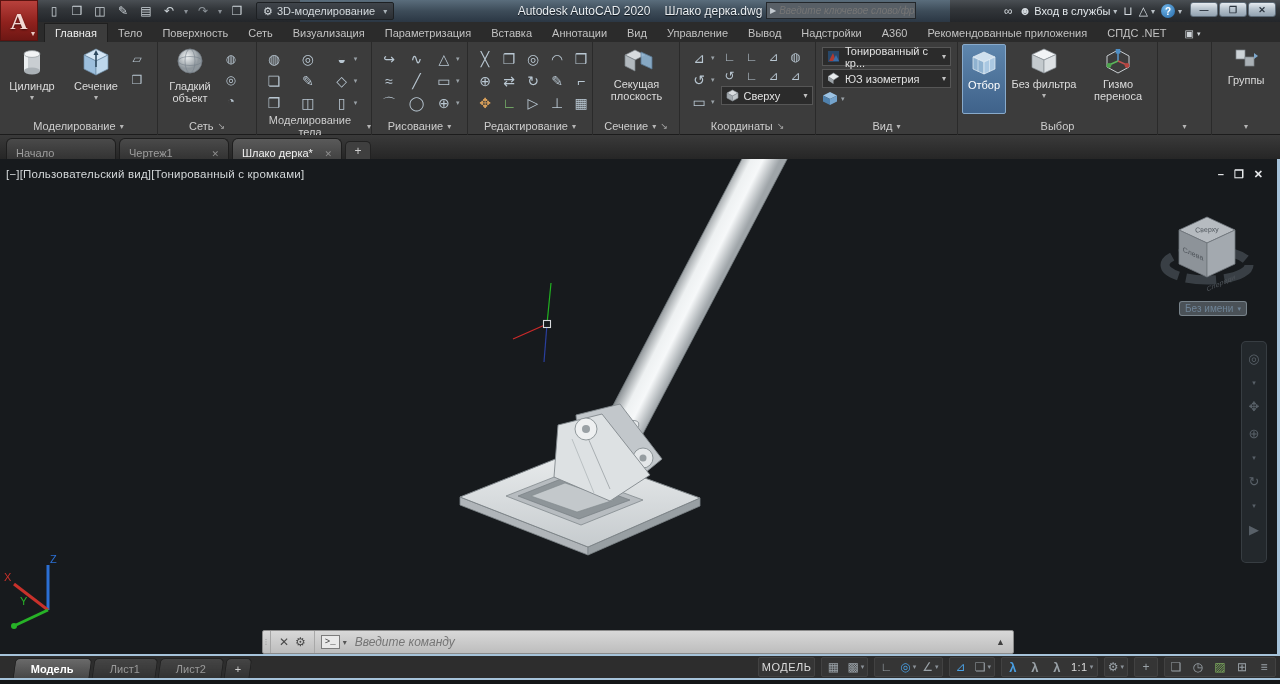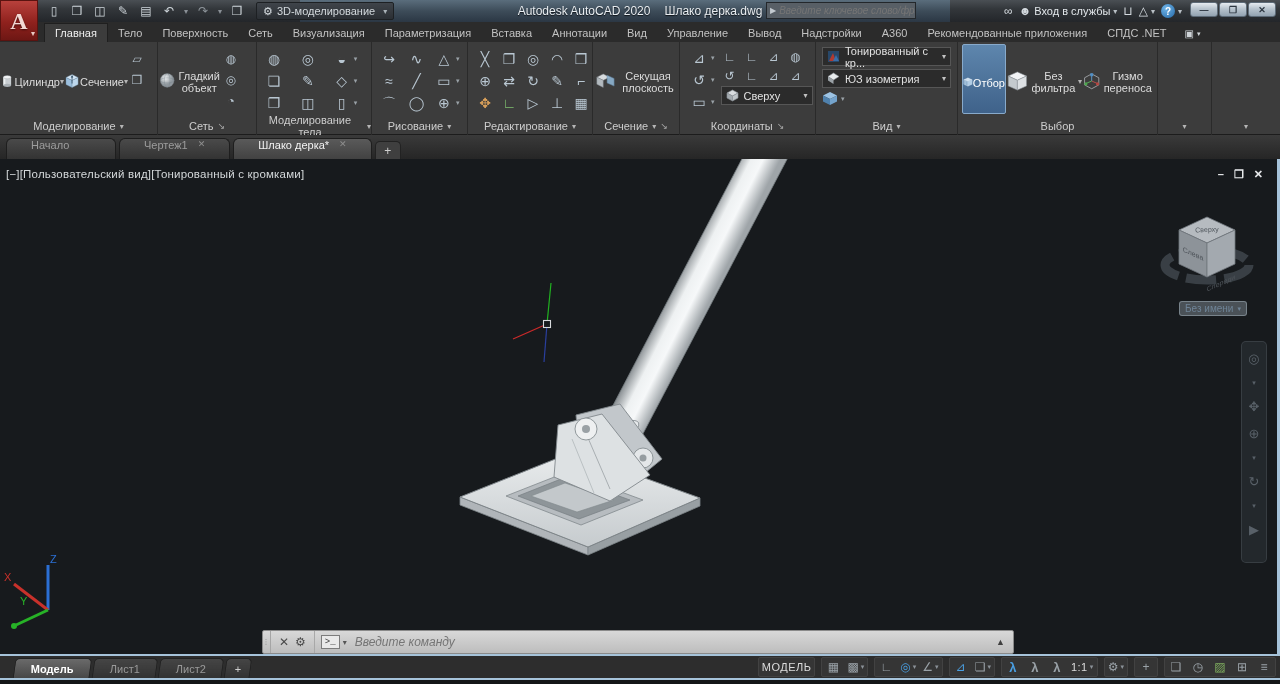--- a/index.html
+++ b/index.html
@@ -53,41 +53,41 @@
   .tabrow-extra { margin-left:8px; display:flex; align-items:center; gap:3px; color:#cfd4d8; font-size:10px; padding-bottom:3px; }
 
   
   .ribbon { position:absolute; left:0; top:42px; width:1280px; height:93px; background:#3c3c3c;
     border-bottom:1px solid #1c1c1c; display:flex; }
   .panel { position:relative; height:93px; border-right:1px solid #2a2a2a; flex:none; }
   .panel-label { position:absolute; left:0; right:0; bottom:2px; height:14px; text-align:center;
     font-size:11px; color:#cdcdcd; display:flex; align-items:center; justify-content:center; gap:4px; }
   .panel-label .arr { font-size:8px; color:#b5b5b5; }
   .panel-label .dlg { font-size:9px; color:#a8a8a8; }
-  .bigbtn { display:flex; flex-direction:row; align-items:center; justify-content:flex-start;
+  .bigbtn { display:flex; flex-direction:column; align-items:center; justify-content:flex-start;
     padding-top:5px; width:64px; height:72px; }
   .bigbtn .cap { font-size:11px; color:#dcdcdc; text-align:center; line-height:12px; margin-top:3px; }
   .bigbtn .arr { font-size:8px; color:#b5b5b5; margin-top:1px; }
   .smallcol { display:flex; flex-direction:column; gap:4px; padding-top:8px; }
   .gi { width:22px; height:20px; color:#b9c7d2; font-size:14px; display:flex; align-items:center;
     justify-content:center; line-height:1; }
   .gi.sm { width:18px; height:17px; font-size:12px; }
   .grid3 { display:grid; grid-template-rows:repeat(3,22px); grid-auto-flow:column; gap:0 2px; padding:6px 4px 0 6px; }
   .gcell { display:flex; align-items:center; }
   .gcell .arr { font-size:7px; color:#9aa2a8; margin-left:1px; }
   .ddbox { display:flex; align-items:center; height:19px; background:#2b2b2b; border:1px solid #565656;
     color:#e2e2e2; font-size:11px; padding:0 4px; gap:5px; }
   .ddbox .arr { margin-left:auto; font-size:8px; color:#c2c2c2; }
   .swatch { width:13px; height:13px; flex:none; }
   .hl { background:linear-gradient(180deg,#5e86ad,#3f628a); border:1px solid #88aacb; }
 
   
   .filetabs { position:absolute; left:0; top:135px; width:1280px; height:24px;
     background:linear-gradient(180deg,#3a3a3a,#262626); display:flex; align-items:flex-end; padding-left:6px; }
-  .ftab { height:21px; display:flex; align-items:flex-start; gap:10px; padding:0 24px;
+  .ftab { height:21px; display:flex; align-items:flex-end; gap:10px; padding:0 9px;
     background:linear-gradient(180deg,#4a4a4a,#333); border:1px solid #1e1e1e; border-bottom:none;
     border-radius:6px 6px 0 0; color:#9d9d9d; font-size:11px; margin-right:3px; min-width:110px; }
   .ftab.active { background:linear-gradient(180deg,#5a5a5a,#424242); color:#f2f2f2; }
   .ftab .x { font-size:9px; color:#8e8e8e; margin-left:auto; }
   .ftab-add { width:26px; height:18px; border-radius:5px 5px 0 0; background:#3f3f3f; border:1px solid #222;
     border-bottom:none; color:#cfcfcf; display:flex; align-items:center; justify-content:center; font-size:12px; }
 
   
   .viewport { position:absolute; left:0; top:159px; width:1280px; height:497px; background:#171a1d;
     border-right:3px solid #a6c3da; border-bottom:2px solid #a6c3da; overflow:hidden; }
@@ -555,20 +555,28 @@
       </div>
     </div>
 
     <div class="panel" style="width:54px">
       <div class="panel-label">
         <span class="arr">▾</span>
       </div>
     </div>
 
     <div class="panel" style="width:68px; border-right:none">
+      <div class="bigbtn" style="width:68px">
+        <svg width="26" height="24" viewBox="0 0 26 24">
+          <rect x="3" y="3" width="9" height="9" fill="#cdd3d7" stroke="#7e858a" stroke-width=".7"></rect>
+          <rect x="12" y="10" width="9" height="9" fill="#aab1b6" stroke="#7e858a" stroke-width=".7"></rect>
+          <polygon points="21,6 25,9 21,12" fill="#7da7cc"></polygon>
+        </svg>
+        <span class="cap">Группы</span>
+      </div>
       <div class="panel-label">
         <span class="arr">▾</span>
       </div>
     </div>
 
   </div>
 
   <div class="filetabs">
     <div class="ftab">
       <span>Начало</span>

